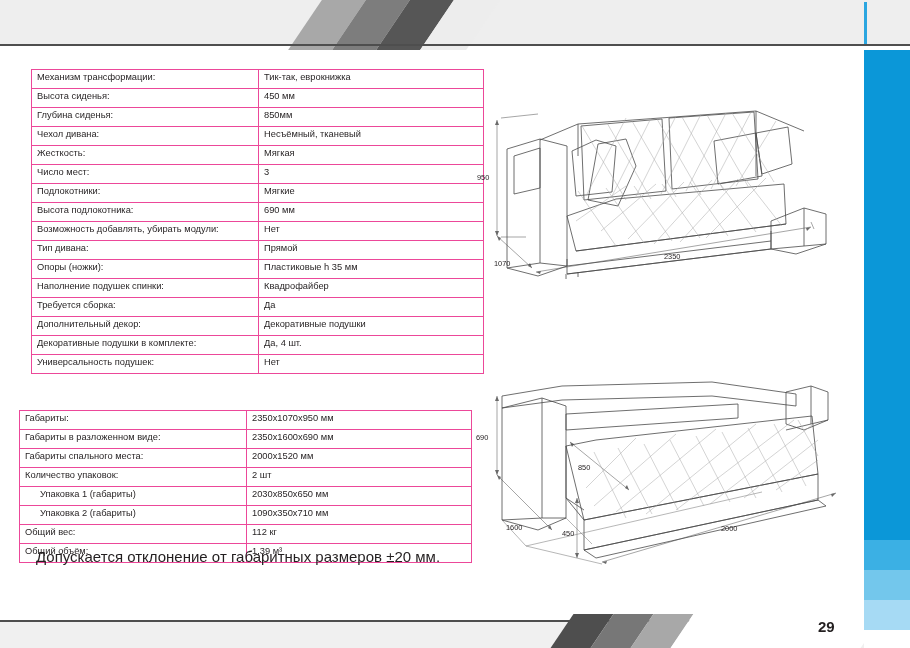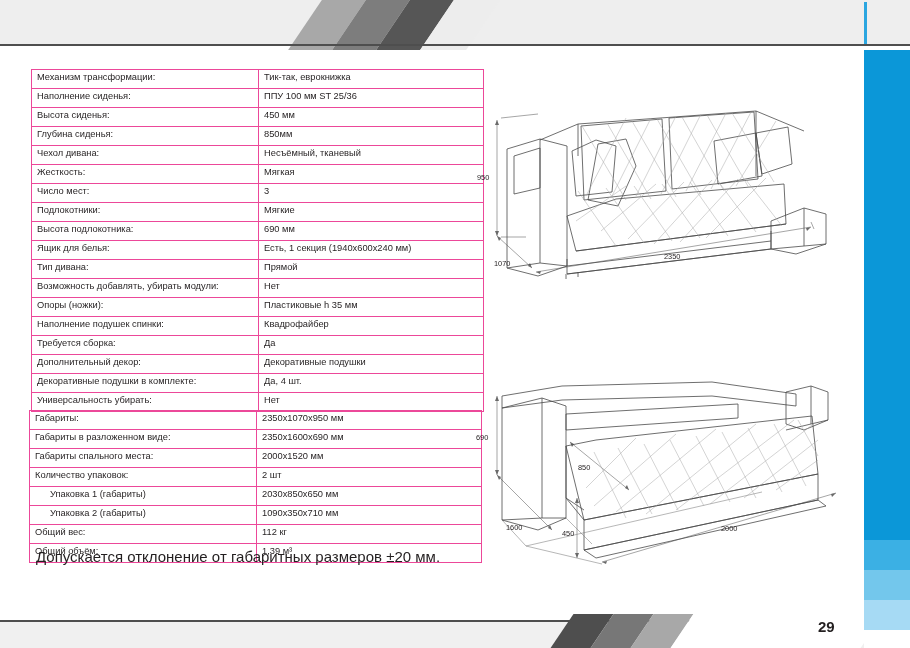--- a/index.html
+++ b/index.html
@@ -135,21 +135,21 @@
 
   
   .spec-table {
     position: absolute;
     border-collapse: collapse;
     width: 432px;
     font-size: 9.3px;
     table-layout: fixed;
   }
   .spec-table.t1 { left: 31px; top: 69px; }
-  .spec-table.t2 { left: 29px; top: 410px; border-radius: 32px; }
+  .spec-table.t2 { left: 19px; top: 410px; border-radius: 32px; }
   .spec-table td {
     border: 1px solid #ec4899;
     padding: 2px 5px 3px 5px;
     line-height: 1.22;
     vertical-align: top;
     color: #231f20;
     height: 13px;
   }
   .spec-table td.k { width: 216px; }
   .spec-table td.v { width: 214px; }
@@ -198,24 +198,20 @@
   <div class="bd b5"></div>
 </div>
 
 <table class="spec-table t1">
   <tbody>
       <tr>
         <td class="k">Механизм трансформации:</td>
         <td class="v">Тик-так, еврокнижка</td>
       </tr>
       <tr>
-        <td class="k">Наполнение сиденья:</td>
-        <td class="v">ППУ 100 мм ST 25/36</td>
-      </tr>
-      <tr>
         <td class="k">Высота сиденья:</td>
         <td class="v">450 мм</td>
       </tr>
       <tr>
         <td class="k">Глубина сиденья:</td>
         <td class="v">850мм</td>
       </tr>
       <tr>
         <td class="k">Чехол дивана:</td>
         <td class="v">Несъёмный, тканевый</td>
@@ -230,53 +226,49 @@
       </tr>
       <tr>
         <td class="k">Подлокотники:</td>
         <td class="v">Мягкие</td>
       </tr>
       <tr>
         <td class="k">Высота подлокотника:</td>
         <td class="v">690 мм</td>
       </tr>
       <tr>
-        <td class="k">Ящик для белья:</td>
-        <td class="v">Есть, 1 секция (1940х600х240 мм)</td>
+        <td class="k">Возможность добавлять, убирать модули:</td>
+        <td class="v">Нет</td>
       </tr>
       <tr>
         <td class="k">Тип дивана:</td>
         <td class="v">Прямой</td>
       </tr>
       <tr>
-        <td class="k">Возможность добавлять, убирать модули:</td>
-        <td class="v">Нет</td>
-      </tr>
-      <tr>
         <td class="k">Опоры (ножки):</td>
         <td class="v">Пластиковые h 35 мм</td>
       </tr>
       <tr>
         <td class="k">Наполнение подушек спинки:</td>
         <td class="v">Квадрофайбер</td>
       </tr>
       <tr>
         <td class="k">Требуется сборка:</td>
         <td class="v">Да</td>
       </tr>
       <tr>
         <td class="k">Дополнительный декор:</td>
         <td class="v">Декоративные подушки</td>
       </tr>
       <tr>
         <td class="k">Декоративные подушки в комплекте:</td>
         <td class="v">Да, 4 шт.</td>
       </tr>
       <tr>
-        <td class="k">Универсальность убирать:</td>
+        <td class="k">Универсальность подушек:</td>
         <td class="v">Нет</td>
       </tr>
     </tbody>
 </table>
 
 <table class="spec-table t2">
   <tbody>
       <tr>
         <td class="k">Габариты:</td>
         <td class="v">2350х1070х950 мм</td>

